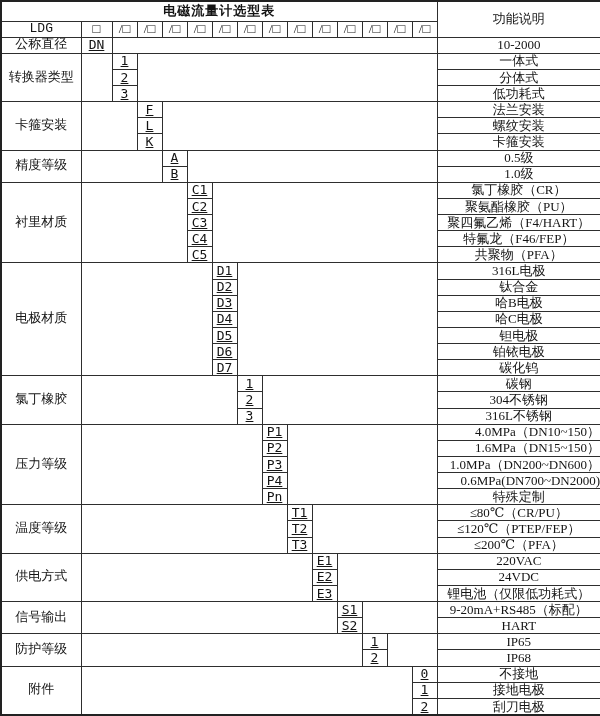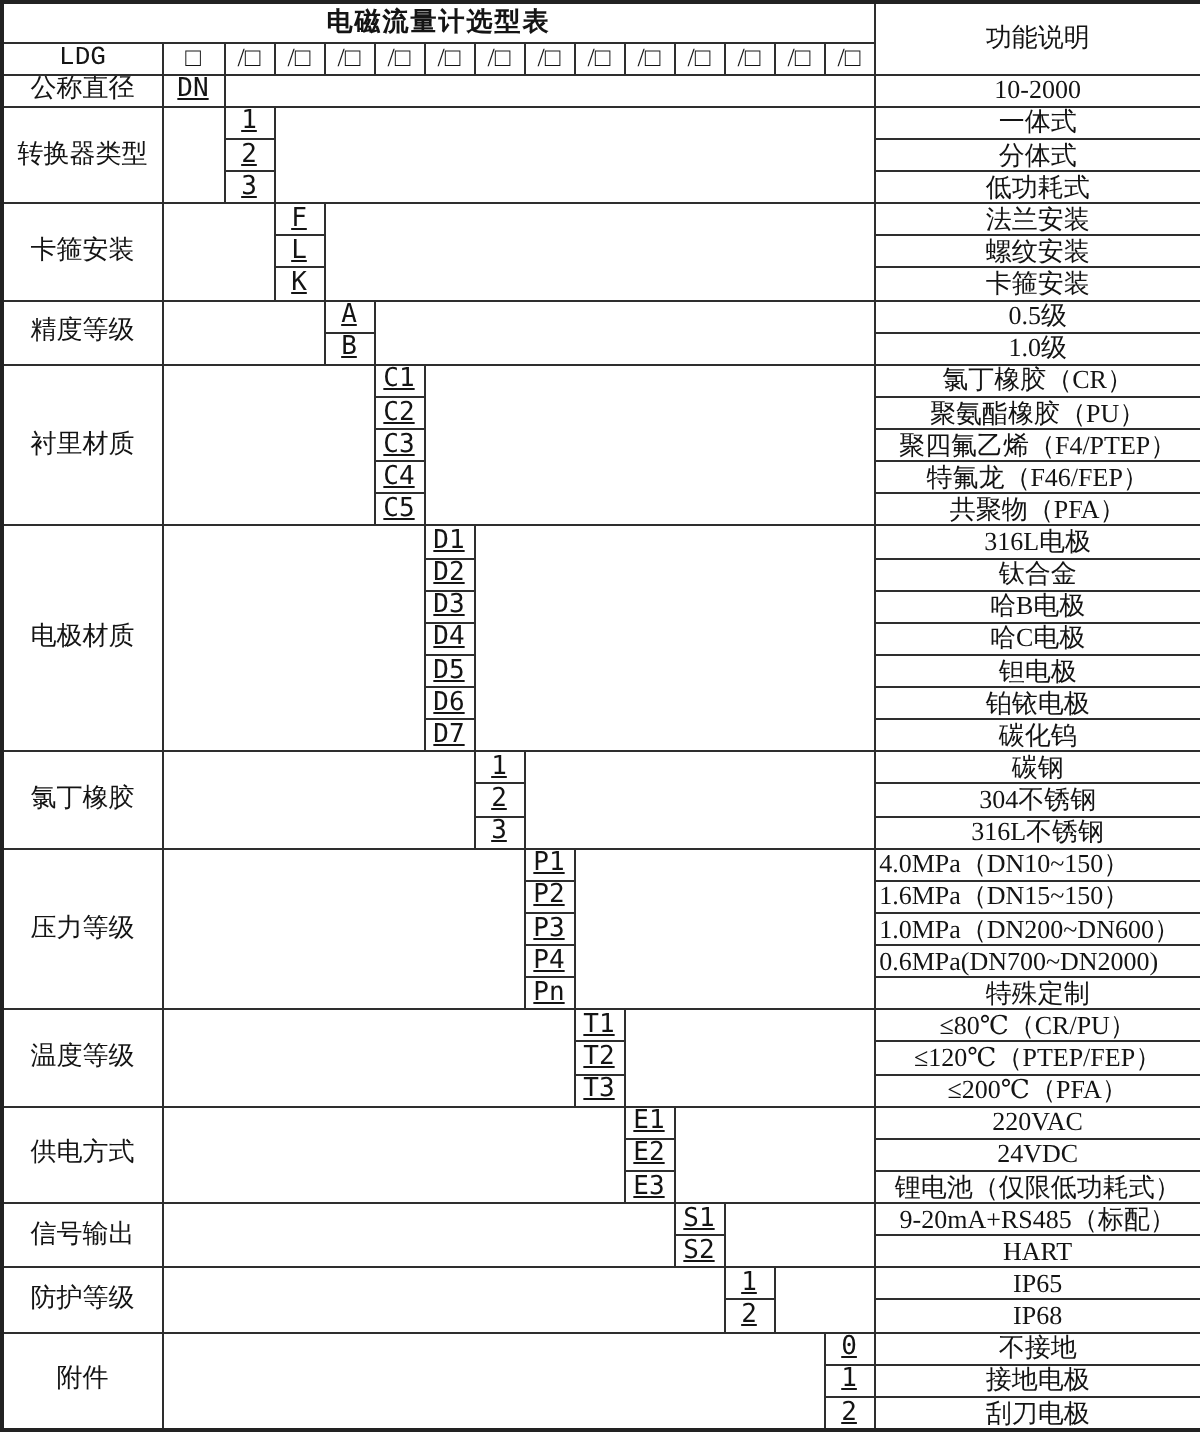--- a/index.html
+++ b/index.html
@@ -17,21 +17,21 @@
     font-size:13px;line-height:1.05;
     overflow:hidden;white-space:nowrap;
   }
   table.sel{border:2px solid #222;}
   td.title{font-size:15px;font-weight:bold;letter-spacing:1px;}
   td.rhead{font-size:14px;}
   td.label{font-size:13px;font-family:Liberation Mono, monospace;}
   td.code{font-size:12px;font-family:"DejaVu Sans Mono","Liberation Mono",monospace;text-decoration:underline;}
   td.slot{font-size:13px;}
   td.desc{font-size:13px;}
-  td.desc.left{text-align:left;padding-left:2px;}
+  td.desc.left{text-align:right;padding-left:2px;}
   tr.trow{height:20px;}
 </style>
 </head>
 <body>
 
 <div class="sheet">
   <table class="sel">
     <colgroup>
       <col style="width:80px">
       <col style="width:31px">
@@ -127,21 +127,21 @@
           <td class="code">C1</td>
           <td class="empty" colspan="9" rowspan="5"></td>
           <td class="desc">氯丁橡胶（CR）</td>
         </tr>
         <tr>
           <td class="code">C2</td>
           <td class="desc">聚氨酯橡胶（PU）</td>
         </tr>
         <tr>
           <td class="code">C3</td>
-          <td class="desc">聚四氟乙烯（F4/PTEP）</td>
+          <td class="desc">聚四氟乙烯（F4/HART）</td>
         </tr>
         <tr>
           <td class="code">C4</td>
           <td class="desc">特氟龙（F46/FEP）</td>
         </tr>
         <tr>
           <td class="code">C5</td>
           <td class="desc">共聚物（PFA）</td>
         </tr>
         <tr>

